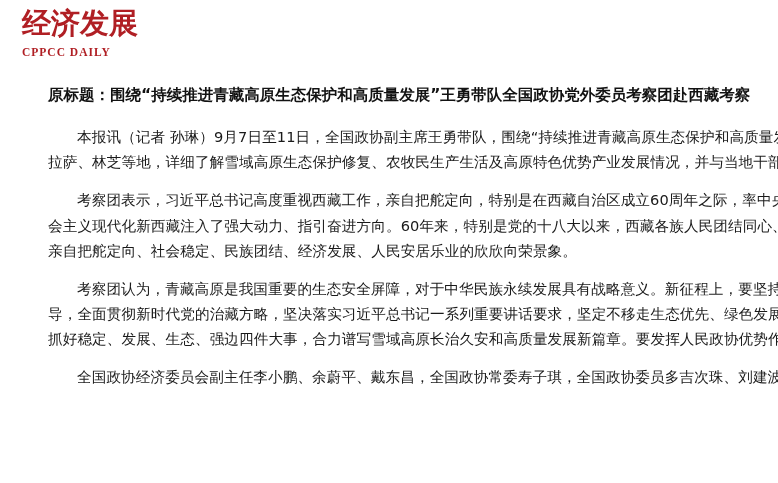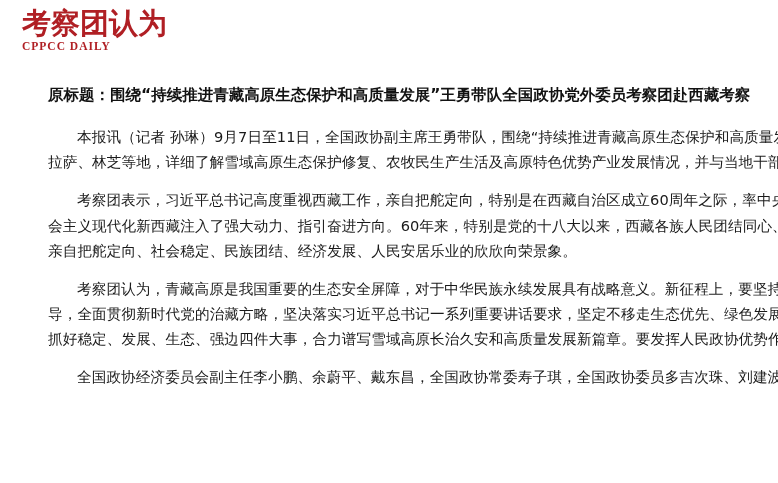--- a/index.html
+++ b/index.html
@@ -30,21 +30,21 @@
   .masthead-logo {
     font-family: "DejaVu Serif", serif;
     font-weight: bold;
     font-size: 29px;
     letter-spacing: 0px;
     color: #b01f24;
     line-height: 1.06;
     white-space: nowrap;
   }
   .masthead-sub {
-    margin-top: 1px;
+    margin-top: 7px;
     font-family: "Liberation Serif", serif;
     font-size: 11.5px;
     letter-spacing: 1.0px;
     color: #b01f24;
     font-weight: bold;
   }
   
   .article {
     position: absolute;
     left: 48px;
@@ -85,21 +85,21 @@
   .para .ln.first {
     text-indent: 29px;
   }
 </style>
 </head>
 <body>
 
 <div class="page">
 
   <div class="masthead">
-    <div class="masthead-logo">考察团认为</div>
+    <div class="masthead-logo">经济发展</div>
     <div class="masthead-sub">CPPCC DAILY</div>
   </div>
 
   <div class="article">
 
     <div class="headline">原标题：围绕“持续推进青藏高原生态保护和高质量发展”王勇带队全国政协党外委员考察团赴西藏考察</div>
 
     <div class="body-block">
 
       <p class="para wrapped">

